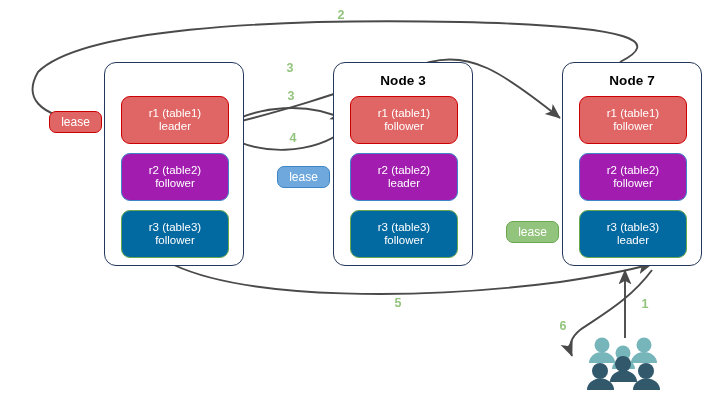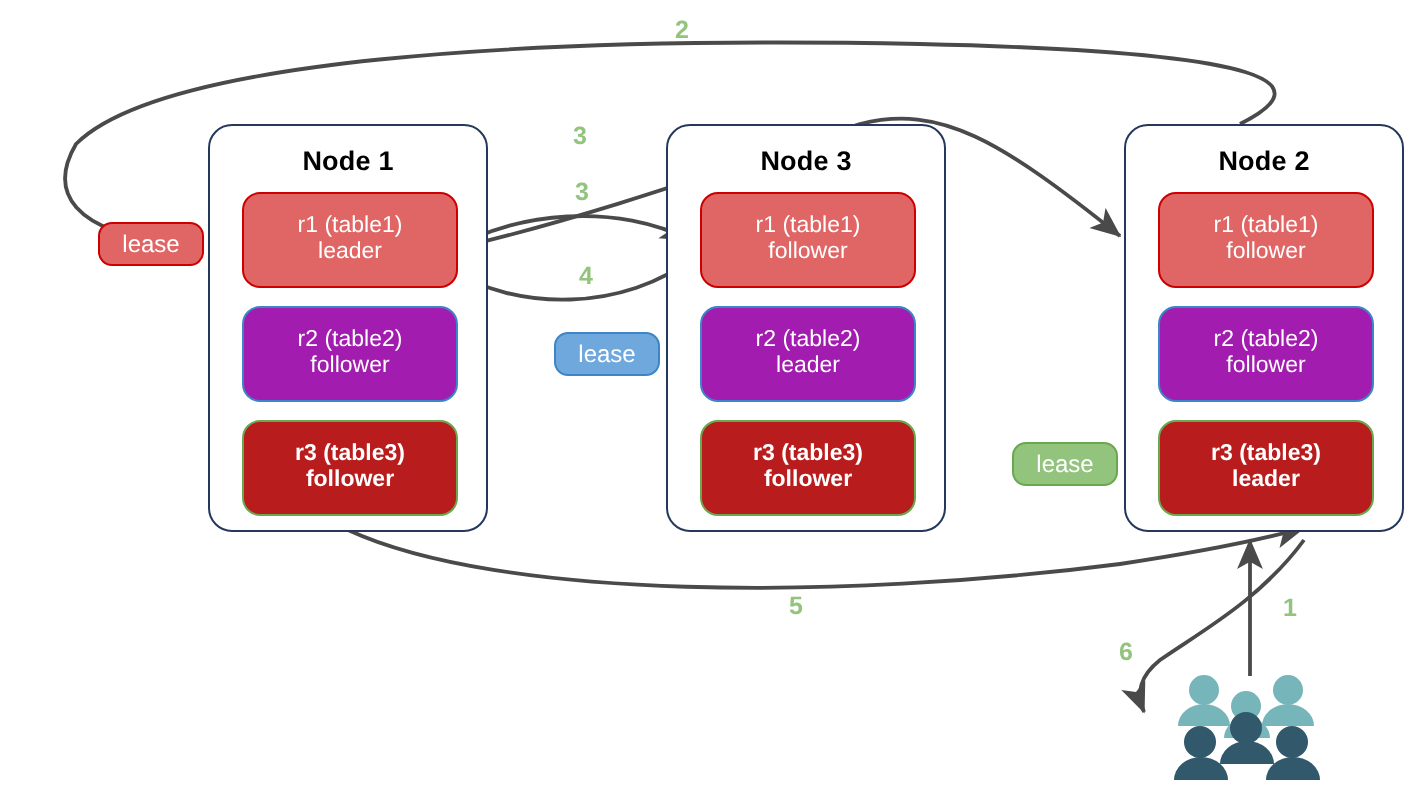--- a/index.html
+++ b/index.html
@@ -43,21 +43,21 @@
     flex-direction: column;
     align-items: center;
     justify-content: center;
     color: #ffffff;
     font-size: 11.5px;
     line-height: 13.5px;
     text-align: center;
   }
   .rep-red   { background: #e06666; border: 1.6px solid #cc0000; }
   .rep-blue  { background: #a21caf; border: 1.6px solid #3d85c6; }
-  .rep-green { background: #b91c1c; border: 1.6px solid #6aa84f; font-weight: bold; }
+  .rep-green { background: #0369a1; border: 1.6px solid #6aa84f; }
 
   .lease {
     position: absolute;
     box-sizing: border-box;
     border-radius: 7px;
     display: flex;
     align-items: center;
     justify-content: center;
     color: #ffffff;
     font-size: 12px;
@@ -125,21 +125,20 @@
     <span>lease</span>
   </div>
   <div class="lease lease-blue" style="left:277px; top:166px; width:53px; height:22px;">
     <span>lease</span>
   </div>
   <div class="lease lease-green" style="left:506px; top:221px; width:53px; height:22px;">
     <span>lease</span>
   </div>
 
   <div class="node-box" style="left:104px; top:62px; width:140px; height:204px;">
-    <div class="node-title">Node 1</div>
     <div class="replica rep-red" style="left:16px; top:33px; width:108px; height:48px;">
       <span>r1 (table1)</span>
       <span>leader</span>
     </div>
     <div class="replica rep-blue" style="left:16px; top:90px; width:108px; height:48px;">
       <span>r2 (table2)</span>
       <span>follower</span>
     </div>
     <div class="replica rep-green" style="left:16px; top:147px; width:108px; height:48px;">
       <span>r3 (table3)</span>
@@ -157,21 +156,21 @@
       <span>r2 (table2)</span>
       <span>leader</span>
     </div>
     <div class="replica rep-green" style="left:16px; top:147px; width:108px; height:48px;">
       <span>r3 (table3)</span>
       <span>follower</span>
     </div>
   </div>
 
   <div class="node-box" style="left:562px; top:62px; width:140px; height:204px;">
-    <div class="node-title">Node 2</div>
+    <div class="node-title">Node 7</div>
     <div class="replica rep-red" style="left:16px; top:33px; width:108px; height:48px;">
       <span>r1 (table1)</span>
       <span>follower</span>
     </div>
     <div class="replica rep-blue" style="left:16px; top:90px; width:108px; height:48px;">
       <span>r2 (table2)</span>
       <span>follower</span>
     </div>
     <div class="replica rep-green" style="left:16px; top:147px; width:108px; height:48px;">
       <span>r3 (table3)</span>

